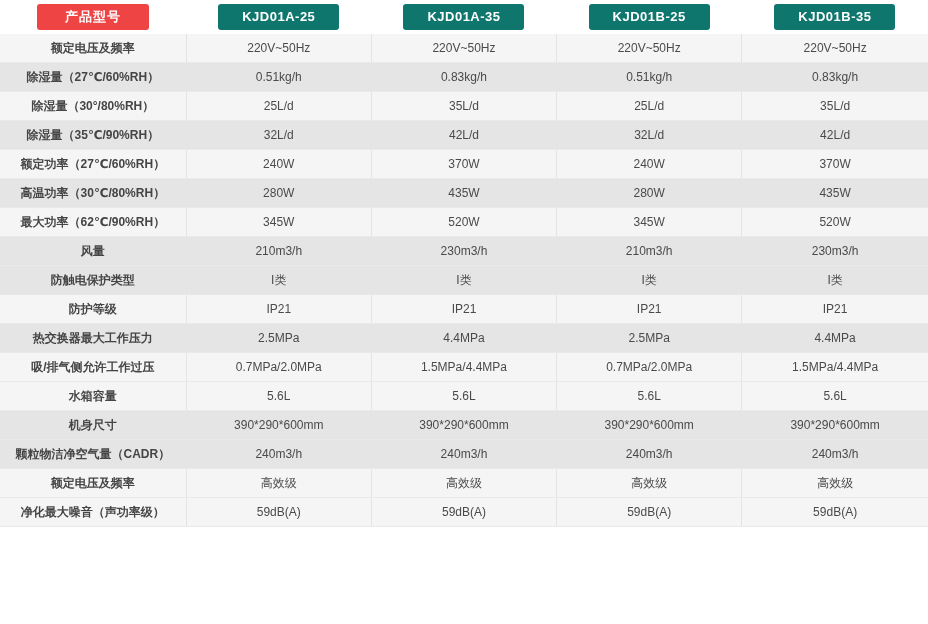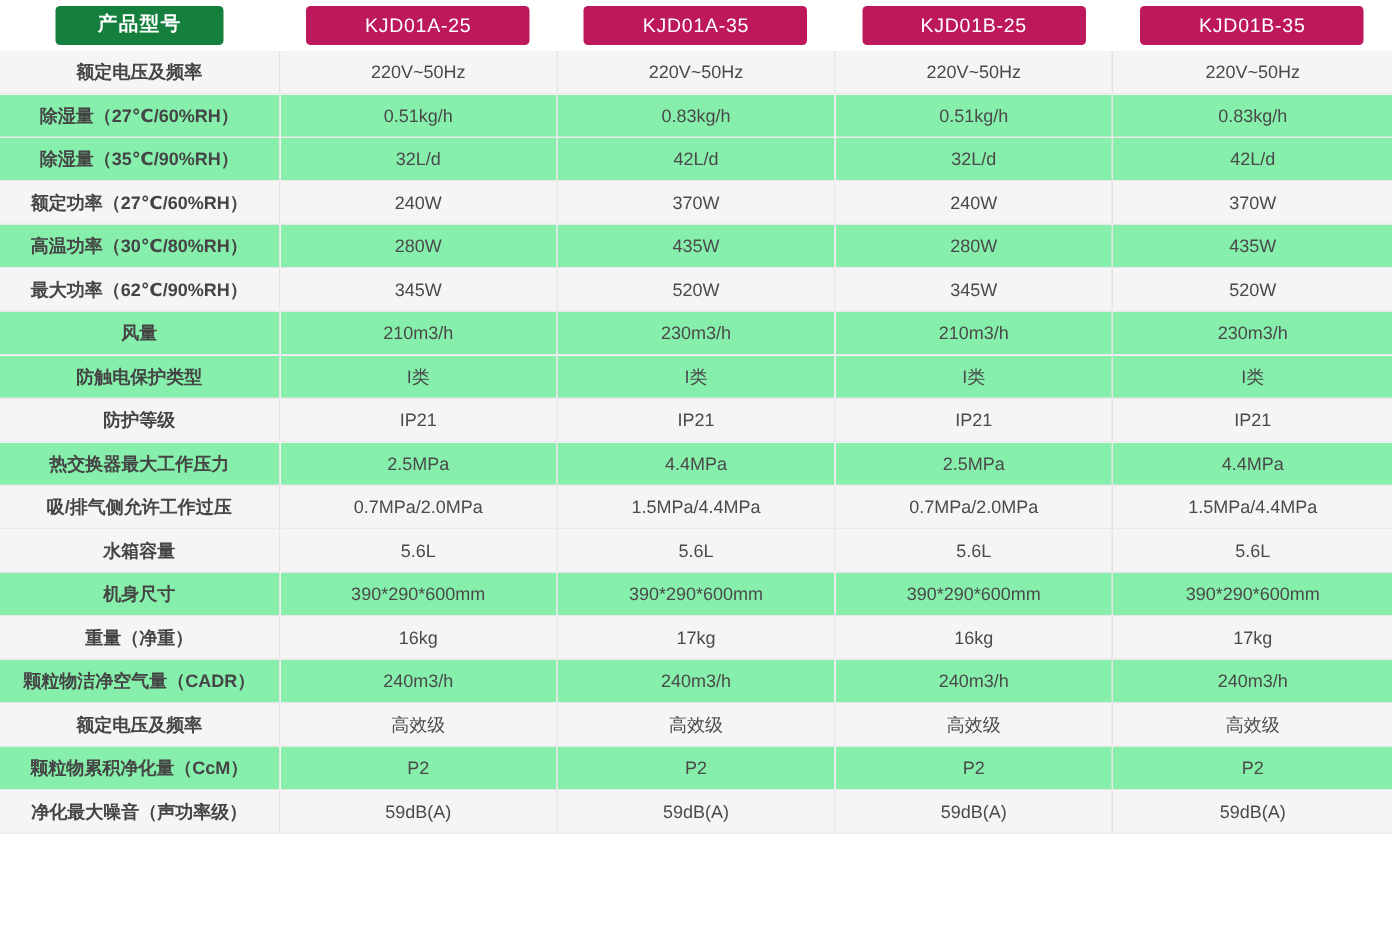--- a/index.html
+++ b/index.html
@@ -34,49 +34,48 @@
     line-height: 26px;
     border-radius: 3px;
     text-align: center;
     color: #ffffff;
     font-size: 13px;
     font-weight: bold;
     letter-spacing: 1px;
     margin: 0 auto;
   }
   .head-cell.label {
-    background: #15803d;
+    background: #ef4444;
     width: 112px;
-    font-family: Liberation Mono, monospace;
   }
   .head-cell.model {
-    background: #be185d;
-    width: 149px;
-    font-weight: normal;
+    background: #0f766e;
+    width: 121px;
+    font-weight: bold;
     letter-spacing: 0.5px;
   }
 
   tbody td {
     height: 28px;
     font-size: 12px;
     text-align: center;
     vertical-align: middle;
     border-left: 1px solid #e4e4e4;
     border-bottom: 1px solid #e9e9e9;
     color: #4a4a4a;
     padding: 0 2px;
     white-space: nowrap;
     overflow: hidden;
   }
   tbody td:first-child {
     border-left: none;
     font-weight: bold;
   }
   tbody tr.odd td { background: #f5f5f5; }
-  tbody tr.even td { background: #86efac; }
+  tbody tr.even td { background: #e5e5e5; }
   tbody td.label-cell {
     color: #454545;
   }
 </style>
 </head>
 <body>
 
 <table class="spec-table">
   <colgroup>
     <col class="c-label">
@@ -112,20 +111,27 @@
         <td>220V~50Hz</td>
         <td>220V~50Hz</td>
       </tr>
       <tr class="even">
         <td class="label-cell">除湿量（27℃/60%RH）</td>
         <td>0.51kg/h</td>
         <td>0.83kg/h</td>
         <td>0.51kg/h</td>
         <td>0.83kg/h</td>
       </tr>
+      <tr class="odd">
+        <td class="label-cell">除湿量（30°/80%RH）</td>
+        <td>25L/d</td>
+        <td>35L/d</td>
+        <td>25L/d</td>
+        <td>35L/d</td>
+      </tr>
       <tr class="even">
         <td class="label-cell">除湿量（35℃/90%RH）</td>
         <td>32L/d</td>
         <td>42L/d</td>
         <td>32L/d</td>
         <td>42L/d</td>
       </tr>
       <tr class="odd">
         <td class="label-cell">额定功率（27℃/60%RH）</td>
         <td>240W</td>
@@ -189,47 +195,33 @@
         <td>5.6L</td>
         <td>5.6L</td>
       </tr>
       <tr class="even">
         <td class="label-cell">机身尺寸</td>
         <td>390*290*600mm</td>
         <td>390*290*600mm</td>
         <td>390*290*600mm</td>
         <td>390*290*600mm</td>
       </tr>
-      <tr class="odd">
-        <td class="label-cell">重量（净重）</td>
-        <td>16kg</td>
-        <td>17kg</td>
-        <td>16kg</td>
-        <td>17kg</td>
-      </tr>
       <tr class="even">
         <td class="label-cell">颗粒物洁净空气量（CADR）</td>
         <td>240m3/h</td>
         <td>240m3/h</td>
         <td>240m3/h</td>
         <td>240m3/h</td>
       </tr>
       <tr class="odd">
         <td class="label-cell">额定电压及频率</td>
         <td>高效级</td>
         <td>高效级</td>
         <td>高效级</td>
         <td>高效级</td>
-      </tr>
-      <tr class="even">
-        <td class="label-cell">颗粒物累积净化量（CcM）</td>
-        <td>P2</td>
-        <td>P2</td>
-        <td>P2</td>
-        <td>P2</td>
       </tr>
       <tr class="odd">
         <td class="label-cell">净化最大噪音（声功率级）</td>
         <td>59dB(A)</td>
         <td>59dB(A)</td>
         <td>59dB(A)</td>
         <td>59dB(A)</td>
       </tr>
     </tbody>
 </table>

